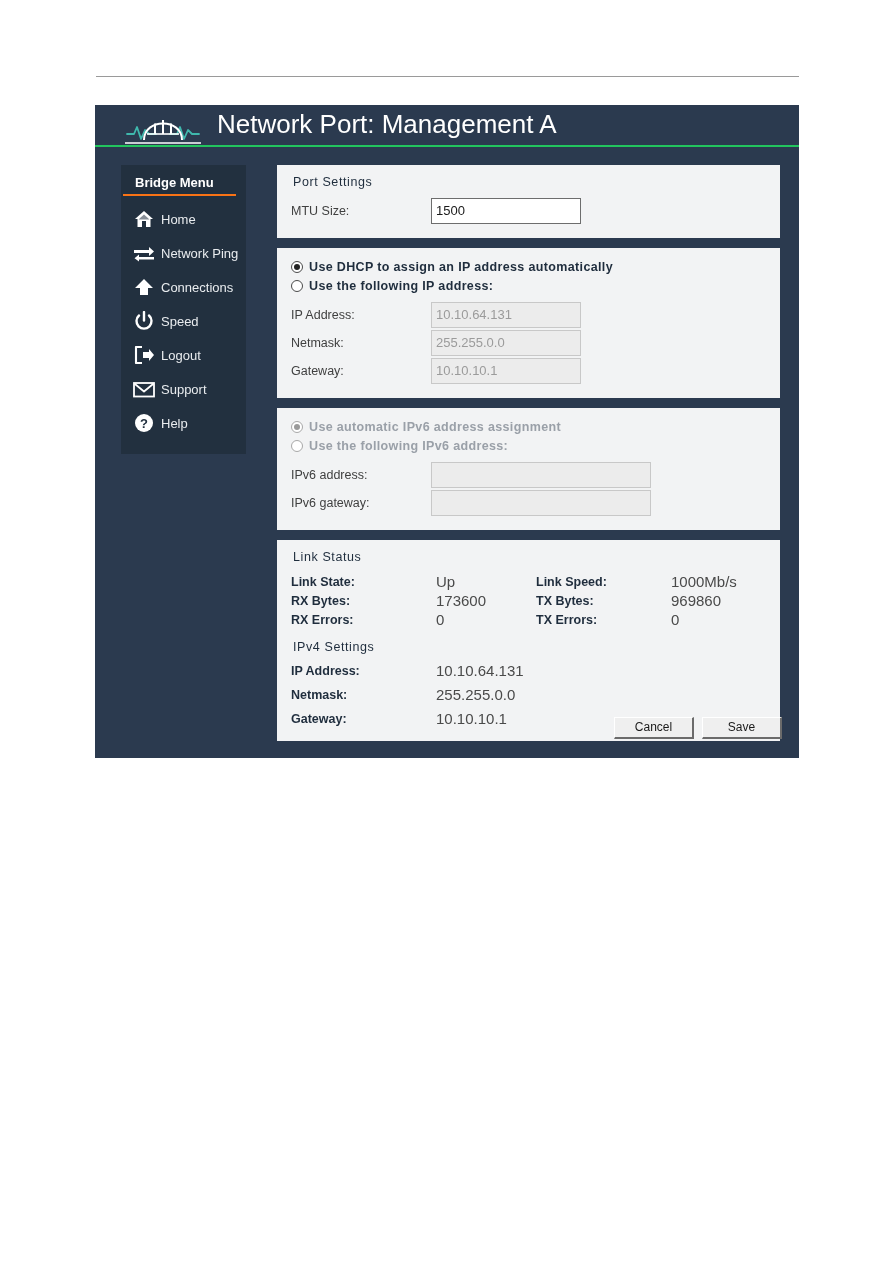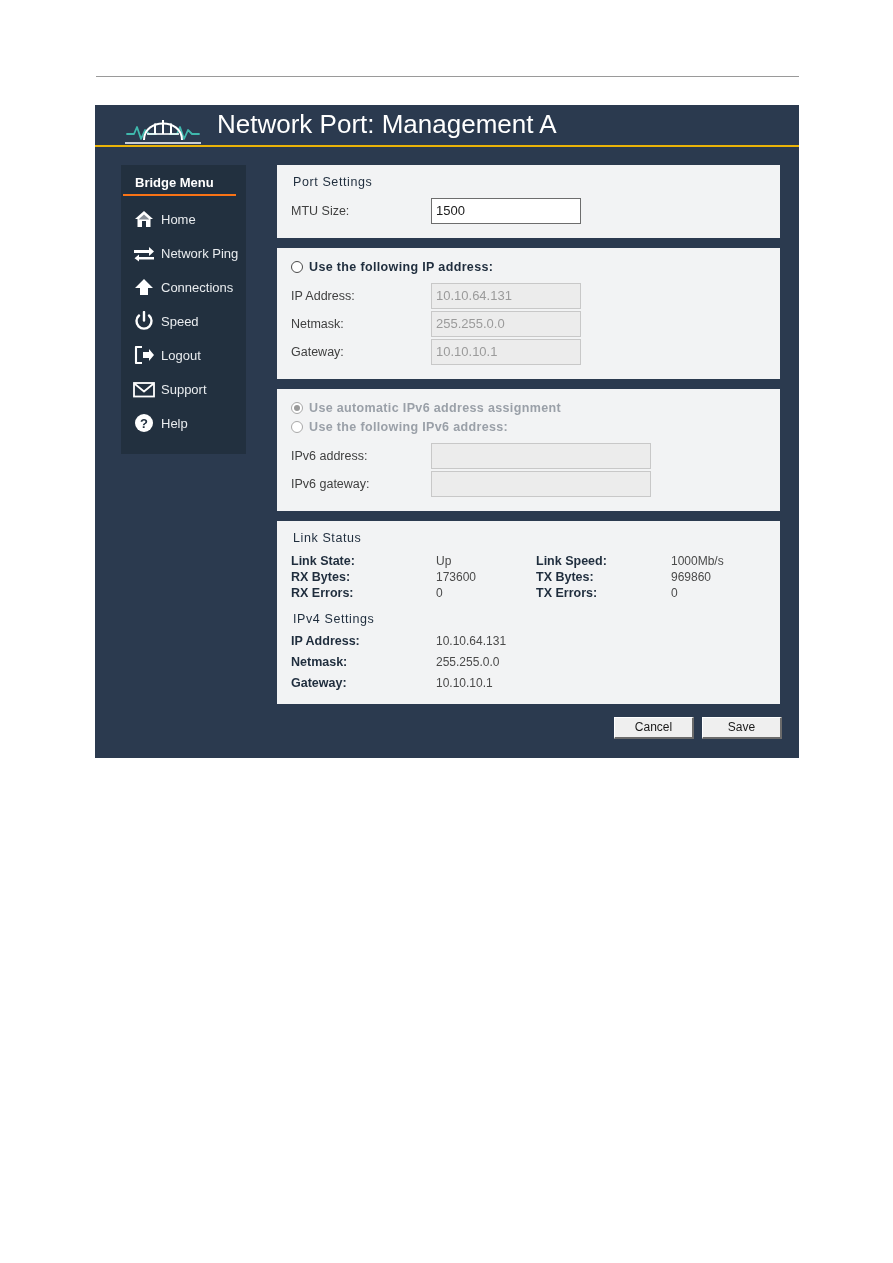--- a/index.html
+++ b/index.html
@@ -56,21 +56,21 @@
     background: #2b3a4f;
     z-index: 10;
   }
 
   
   #app-header {
     position: absolute;
     left: 0; top: 0;
     width: 704px; height: 42px;
     background: #2b3a4f;
-    border-bottom: 2px solid #eab308;
+    border-bottom: 2px solid #22c55e;
   }
   #logo {
     position: absolute;
     left: 28px; top: 3px;
     width: 80px; height: 38px;
   }
   #app-title {
     position: absolute;
     left: 122px; top: 4px;
     font-size: 26px;
@@ -208,21 +208,21 @@
     row-gap: 2px;
     align-items: center;
     margin-bottom: 12px;
   }
   .st-key {
     font-size: 12.5px;
     font-weight: bold;
     color: #1f2d3d;
   }
   .st-val {
-    font-size: 12px;
+    font-size: 15px;
     color: #4a4a4a;
   }
   .ipv4-grid {
     display: grid;
     grid-template-columns: 145px auto;
     row-gap: 7px;
     align-items: center;
   }
 
   
@@ -357,20 +357,24 @@
 
       <div class="panel">
         <div class="panel-title">Port Settings</div>
         <div class="field-row">
           <span class="field-label">MTU Size:</span>
           <input class="txt-input w-mtu" type="text" value="1500" style="">
         </div>
       </div>
 
       <div class="panel">
+        <div class="radio-row">
+          <span class="radio checked"></span>
+          <span class="radio-label">Use DHCP to assign an IP address automatically</span>
+        </div>
         <div class="radio-row" style="margin-bottom:7px;">
           <span class="radio"></span>
           <span class="radio-label">Use the following IP address:</span>
         </div>
 
         <div class="field-row">
           <span class="field-label">IP Address:</span>
           <input class="txt-input w-ip disabled" type="text" disabled="" value="10.10.64.131" style="">
         </div>
         <div class="field-row">

